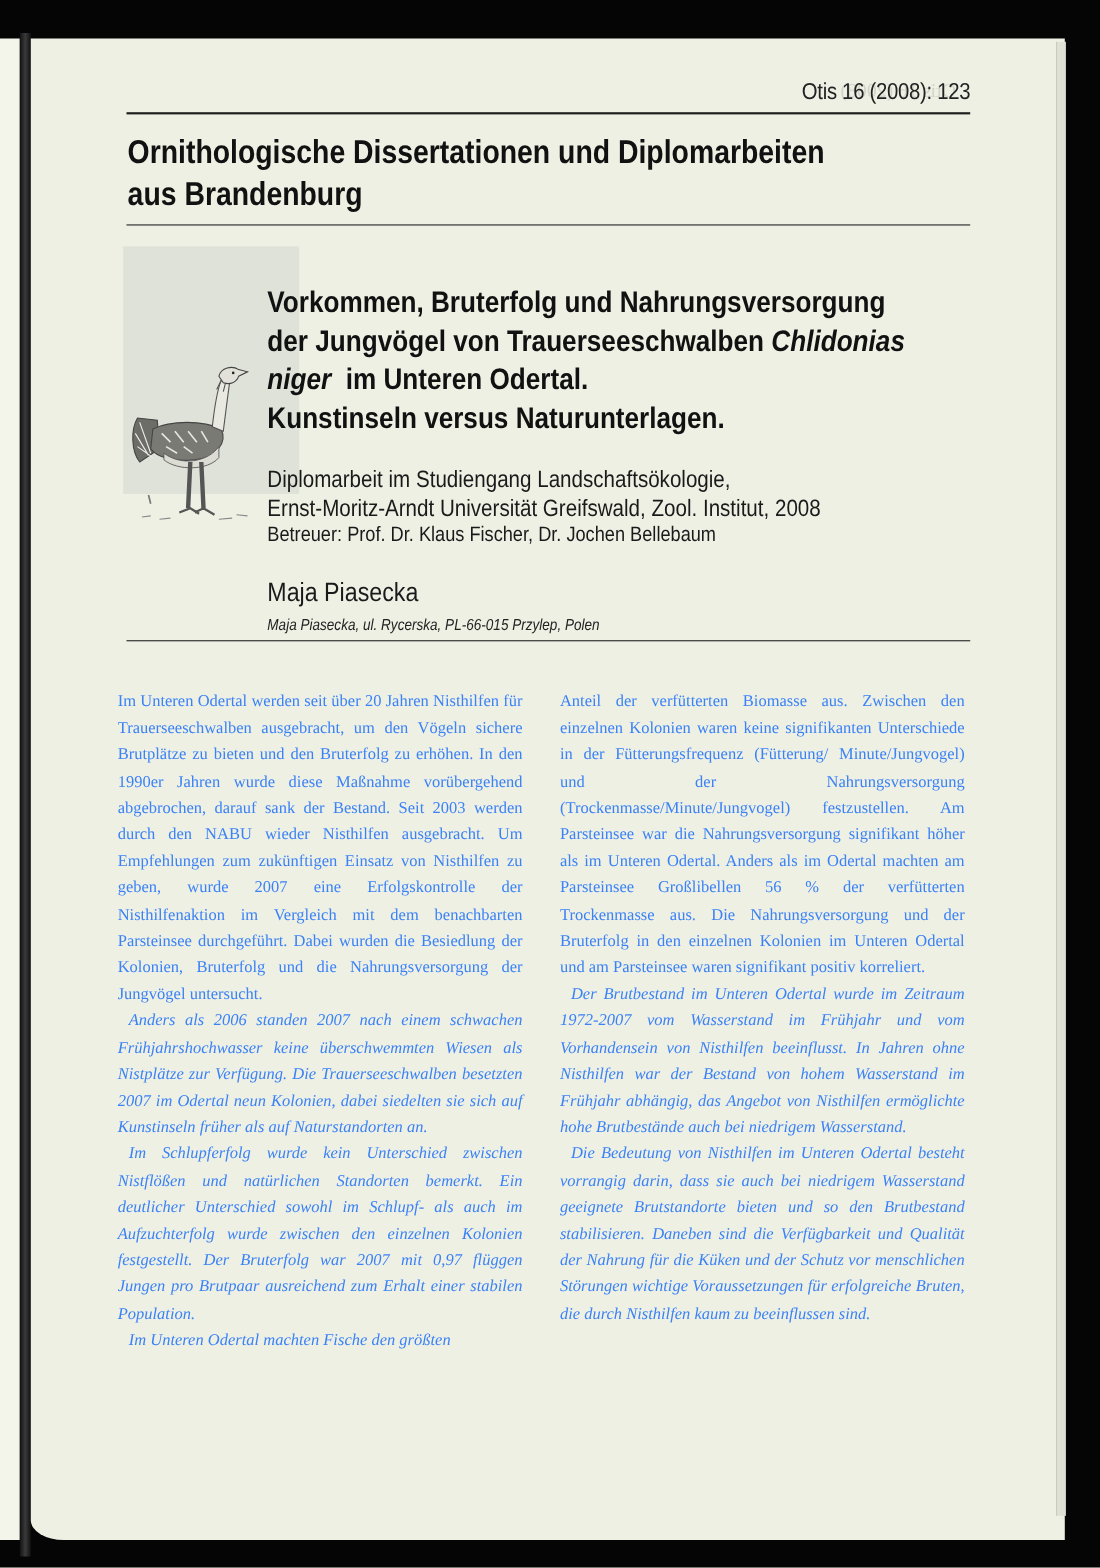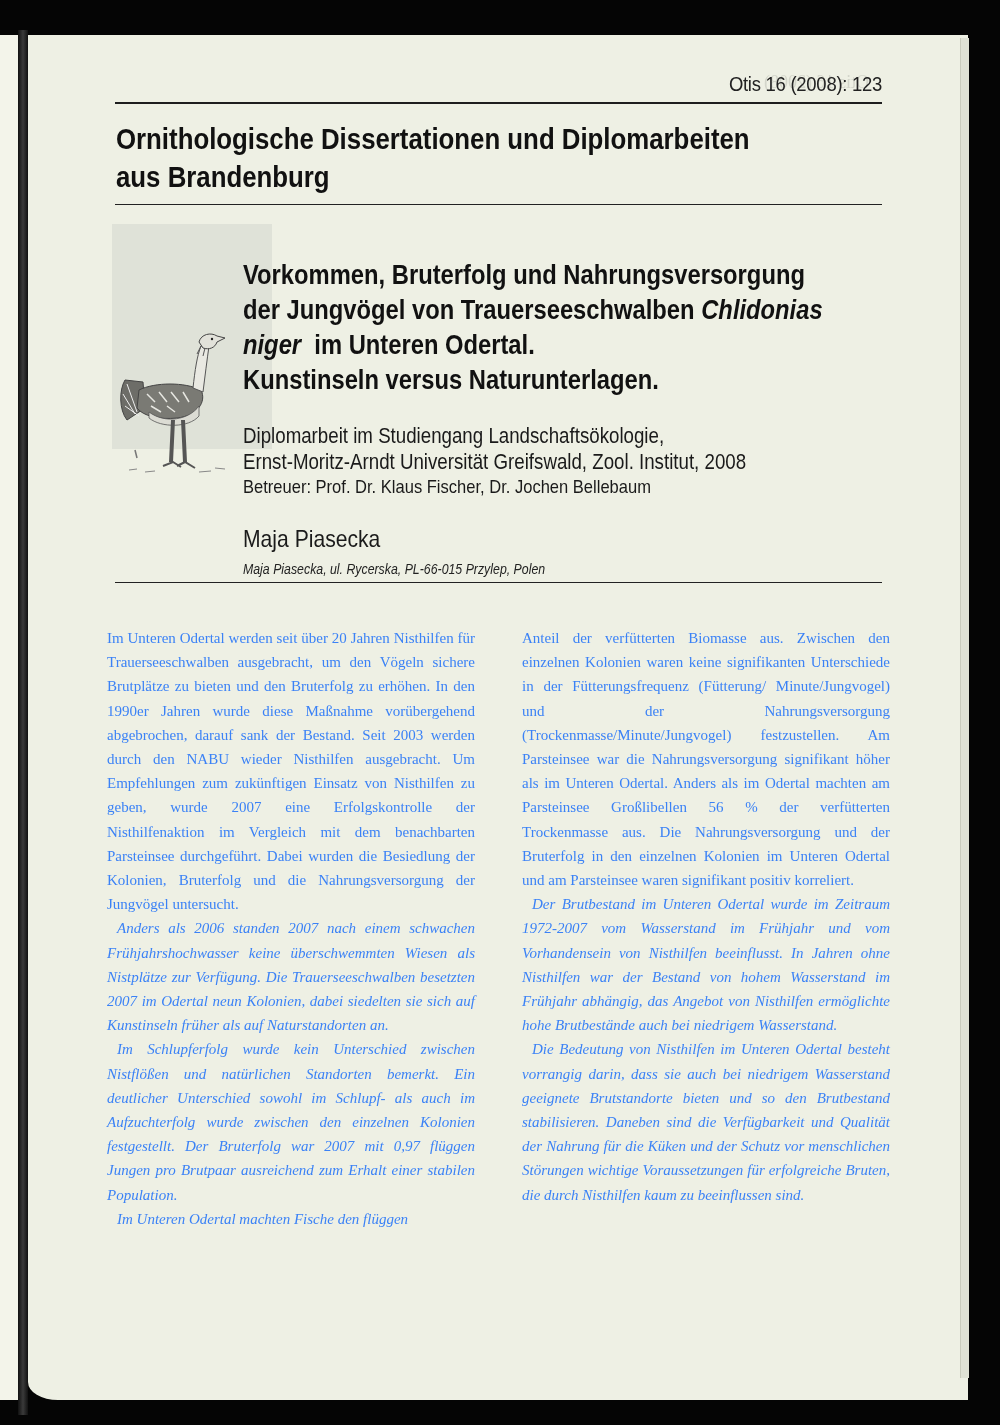--- a/index.html
+++ b/index.html
@@ -84,21 +84,21 @@
     .rule-below-author {
       position: absolute; left: 115px; top: 582px; width: 767px; height: 0;
       border-top: 1.5px solid #222;
     }
     .col {
       position: absolute; top: 626px; width: 368px;
       font-size: 15px; line-height: 24.2px; color: #3b82f6;
       text-align: justify; hyphens: manual;
     }
     .col.left { left: 107px; }
-    .col.right { left: 522px; }
+    .col.right { left: 509px; }
     .col p { margin: 0; text-indent: 0; }
     .col p.indent { text-indent: 10px; font-style: italic; }
     .ghost {
       position: absolute; color: #c9ccc0; font-size: 16px; pointer-events: none;
       font-family: "Liberation Serif", serif;
     }
     .ghost.header2 { left: 764px; top: 72px; font-size: 18px; transform: scaleX(-1); color: #d3d5ca; }
   </style>
 </head>
 <body>
@@ -159,20 +159,20 @@
 </div>
 
 <div class="author-name">Maja Piasecka</div>
 <div class="author-address">Maja Piasecka, ul. Rycerska, PL-66-015 Przylep, Polen</div>
 <div class="rule-below-author"></div>
 
 <div class="col left">
   <p>Im Unteren Odertal werden seit über 20 Jahren Nisthilfen für Trauerseeschwalben ausgebracht, um den Vögeln sichere Brutplätze zu bieten und den Bruterfolg zu erhöhen. In den 1990er Jahren wurde diese Maßnahme vorübergehend abgebrochen, darauf sank der Bestand. Seit 2003 werden durch den NABU wieder Nisthilfen ausgebracht. Um Empfehlungen zum zukünftigen Einsatz von Nisthilfen zu geben, wurde 2007 eine Erfolgskontrolle der Nisthilfenaktion im Vergleich mit dem benachbarten Parsteinsee durchgeführt. Dabei wurden die Besiedlung der Kolonien, Brut­erfolg und die Nahrungsversorgung der Jungvögel untersucht.</p>
   <p class="indent">Anders als 2006 standen 2007 nach einem schwachen Frühjahrshochwasser keine über­schwemmten Wiesen als Nistplätze zur Verfügung. Die Trauerseeschwalben besetzten 2007 im Odertal neun Kolonien, dabei siedelten sie sich auf Kunst­inseln früher als auf Naturstandorten an.</p>
   <p class="indent">Im Schlupferfolg wurde kein Unterschied zwischen Nistflößen und natürlichen Standorten bemerkt. Ein deutlicher Unterschied sowohl im Schlupf- als auch im Aufzuchterfolg wurde zwischen den einzelnen Kolonien festgestellt. Der Bruterfolg war 2007 mit 0,97 flüggen Jungen pro Brutpaar ausreichend zum Erhalt einer stabilen Population.</p>
-  <p class="indent">Im Unteren Odertal machten Fische den flüggen</p>
+  <p class="indent">Im Unteren Odertal machten Fische den größten</p>
 </div>
 
 <div class="col right">
   <p>Anteil der verfütterten Biomasse aus. Zwischen den einzelnen Kolonien waren keine signifikanten Unterschiede in der Fütterungsfrequenz (Fütterung/ Minute/Jungvogel) und der Nahrungsversorgung (Trockenmasse/Minute/Jungvogel) festzustellen. Am Parsteinsee war die Nahrungsversorgung sig­nifikant höher als im Unteren Odertal. Anders als im Odertal machten am Parsteinsee Großlibellen 56 % der verfütterten Trockenmasse aus. Die Nah­rungsversorgung und der Bruterfolg in den ein­zelnen Kolonien im Unteren Odertal und am Par­steinsee waren signifikant positiv korreliert.</p>
   <p class="indent">Der Brutbestand im Unteren Odertal wurde im Zeitraum 1972-2007 vom Wasserstand im Frühjahr und vom Vorhandensein von Nisthilfen beeinflusst. In Jahren ohne Nisthilfen war der Bestand von hohem Wasserstand im Frühjahr abhängig, das Angebot von Nisthilfen ermöglichte hohe Brutbe­stände auch bei niedrigem Wasserstand.</p>
   <p class="indent">Die Bedeutung von Nisthilfen im Unteren Odertal besteht vorrangig darin, dass sie auch bei niedrigem Wasserstand geeignete Brutstandorte bieten und so den Brutbestand stabilisieren. Daneben sind die Verfügbarkeit und Qualität der Nahrung für die Küken und der Schutz vor menschlichen Störungen wichtige Voraussetzungen für erfolgreiche Bruten, die durch Nisthilfen kaum zu beeinflussen sind.</p>
 </div>
 
 </body></html>

